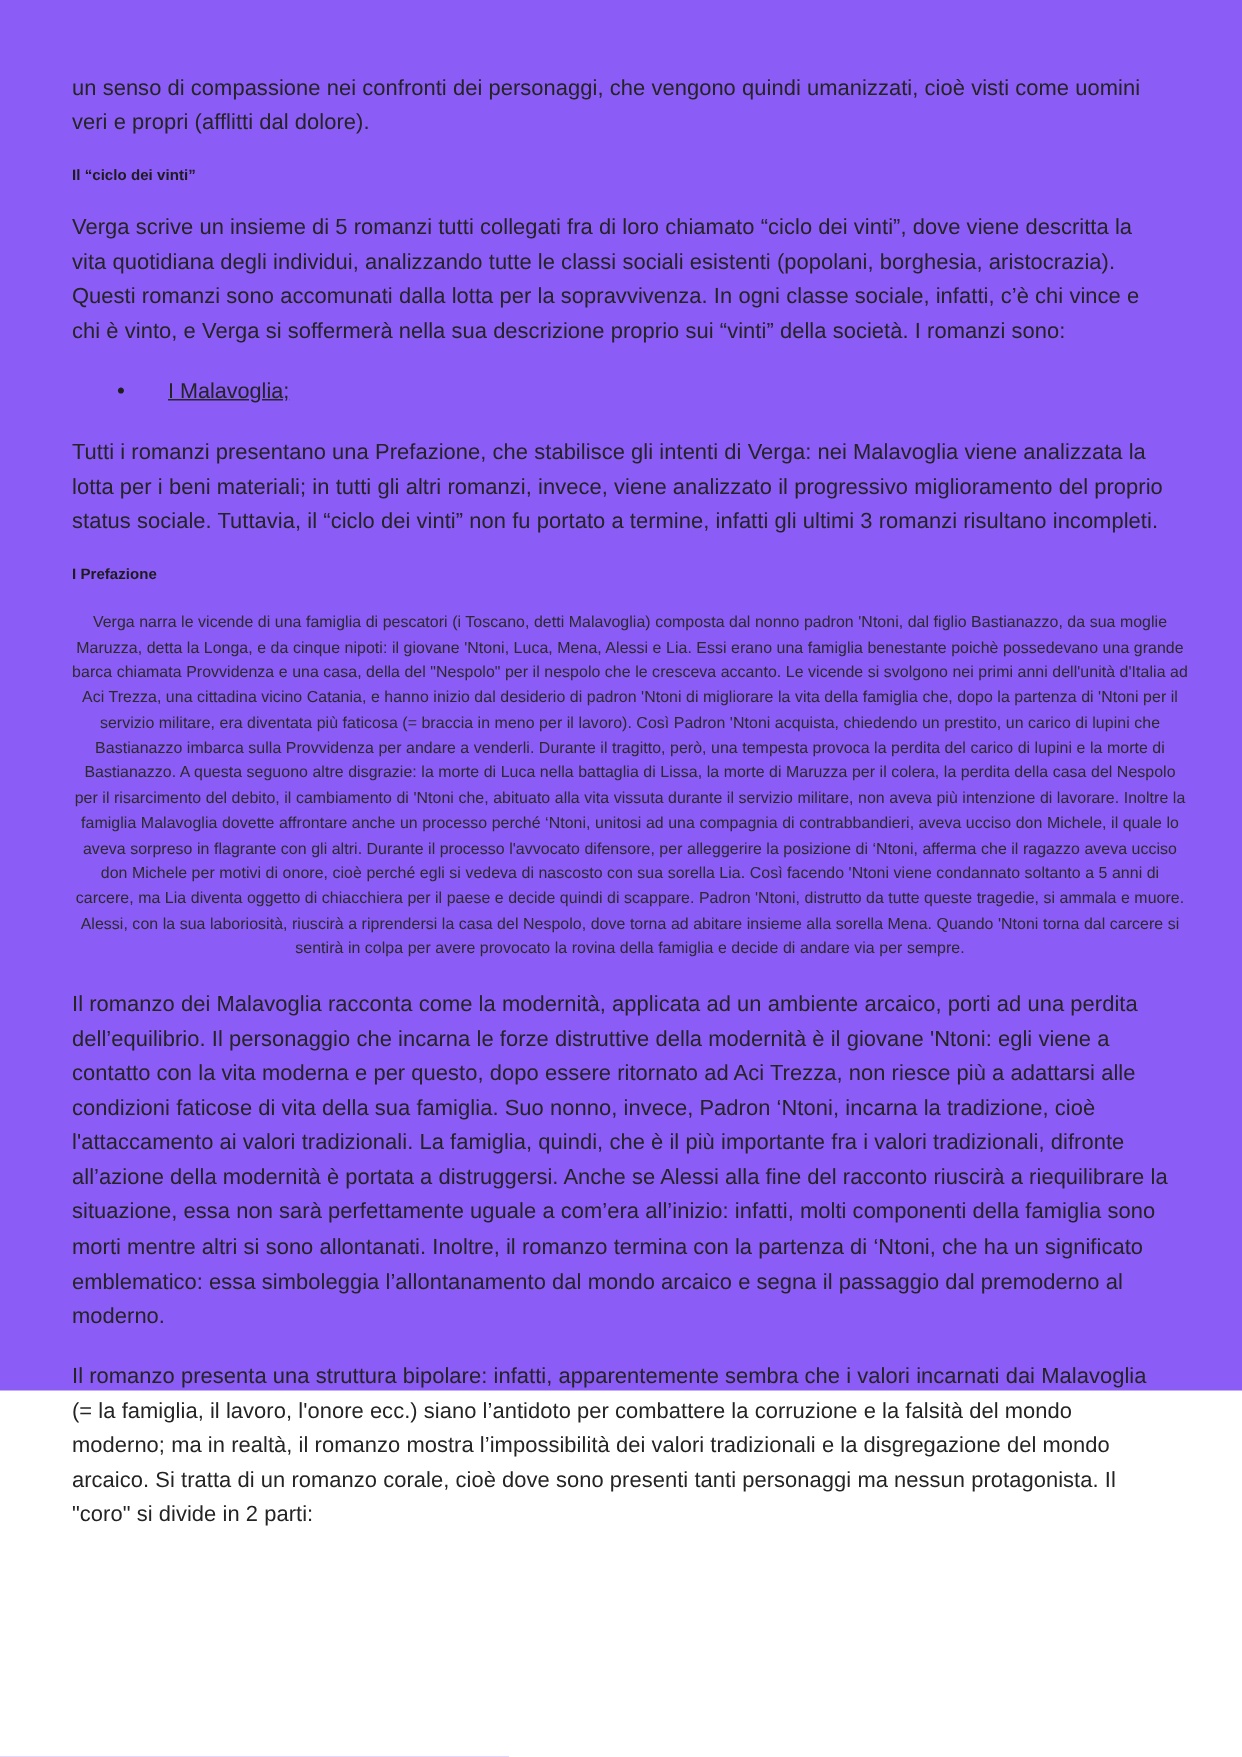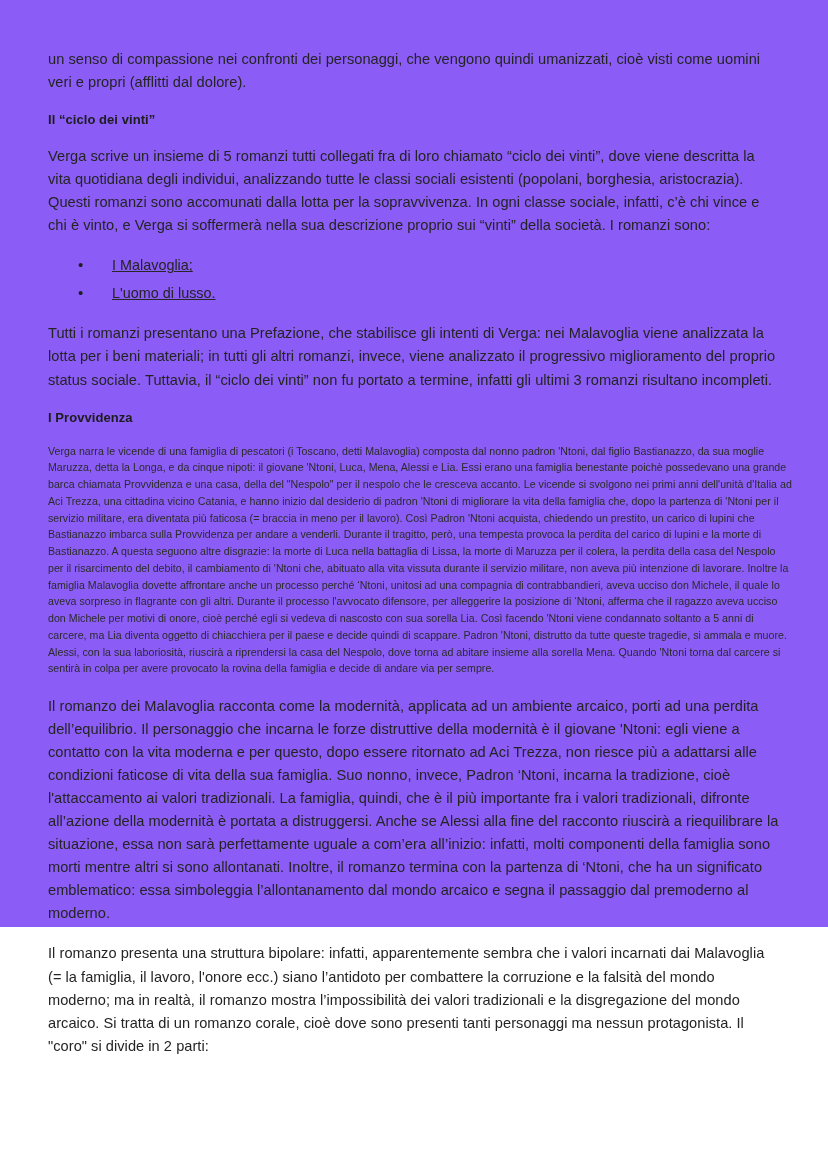--- a/index.html
+++ b/index.html
@@ -32,21 +32,21 @@
     line-height: 1.58;
     color: #242424;
     letter-spacing: 0.003em;
     text-align: left;
   }
   p.para.tight-top {
     margin-top: 0;
   }
   h3.heading {
     margin: 0 0 16px 0;
-    font-size: 13px;
+    font-size: 10px;
     line-height: 1.4;
     font-weight: bold;
     color: #1c1c1c;
     letter-spacing: 0.004em;
   }
   h3.heading.sp-top {
     margin-top: 4px;
   }
   ul.bullets {
     margin: 0 0 18px 0;
@@ -73,44 +73,43 @@
   }
   .small-block {
     margin: 0 0 18px 0;
     width: 744px;
   }
   .small-block p {
     margin: 0;
     font-size: 10.6px;
     line-height: 1.58;
     color: #2b2b2b;
-    text-align: left;
+    text-align: center;
     letter-spacing: 0.004em;
   }
 </style>
 </head>
 <body>
 
 <div class="page">
   <div class="doc-body">
 
     <p class="para tight-top">un senso di compassione nei confronti dei personaggi, che vengono quindi umanizzati, cioè visti come uomini veri e propri (afflitti dal dolore).</p>
 
     <h3 class="heading">Il “ciclo dei vinti”</h3>
 
     <p class="para">Verga scrive un insieme di 5 romanzi tutti collegati fra di loro chiamato “ciclo dei vinti”, dove viene descritta la vita quotidiana degli individui, analizzando tutte le classi sociali esistenti (popolani, borghesia, aristocrazia). Questi romanzi sono accomunati dalla lotta per la sopravvivenza. In ogni classe sociale, infatti, c’è chi vince e chi è vinto, e Verga si soffermerà nella sua descrizione proprio sui “vinti” della società. I romanzi sono:</p>
 
     <ul class="bullets">
       <li>I Malavoglia;</li>
-      <li>L'uomo di lusso.</li>
     </ul>
 
     <p class="para">Tutti i romanzi presentano una Prefazione, che stabilisce gli intenti di Verga: nei Malavoglia viene analizzata la lotta per i beni materiali; in tutti gli altri romanzi, invece, viene analizzato il progressivo miglioramento del proprio status sociale. Tuttavia, il “ciclo dei vinti” non fu portato a termine, infatti gli ultimi 3 romanzi risultano incompleti.</p>
 
-    <h3 class="heading sp-top">I Provvidenza</h3>
+    <h3 class="heading sp-top">I Prefazione</h3>
 
     <div class="small-block">
       <p>Verga narra le vicende di una famiglia di pescatori (i Toscano, detti Malavoglia) composta dal nonno padron 'Ntoni, dal figlio Bastianazzo, da sua moglie Maruzza, detta la Longa, e da cinque nipoti: il giovane 'Ntoni, Luca, Mena, Alessi e Lia. Essi erano una famiglia benestante poichè possedevano una grande barca chiamata Provvidenza e una casa, della del "Nespolo" per il nespolo che le cresceva accanto. Le vicende si svolgono nei primi anni dell'unità d'Italia ad Aci Trezza, una cittadina vicino Catania, e hanno inizio dal desiderio di padron 'Ntoni di migliorare la vita della famiglia che, dopo la partenza di 'Ntoni per il servizio militare, era diventata più faticosa (= braccia in meno per il lavoro). Così Padron 'Ntoni acquista, chiedendo un prestito, un carico di lupini che Bastianazzo imbarca sulla Provvidenza per andare a venderli. Durante il tragitto, però, una tempesta provoca la perdita del carico di lupini e la morte di Bastianazzo. A questa seguono altre disgrazie: la morte di Luca nella battaglia di Lissa, la morte di Maruzza per il colera, la perdita della casa del Nespolo per il risarcimento del debito, il cambiamento di 'Ntoni che, abituato alla vita vissuta durante il servizio militare, non aveva più intenzione di lavorare. Inoltre la famiglia Malavoglia dovette affrontare anche un processo perché ‘Ntoni, unitosi ad una compagnia di contrabbandieri, aveva ucciso don Michele, il quale lo aveva sorpreso in flagrante con gli altri. Durante il processo l'avvocato difensore, per alleggerire la posizione di ‘Ntoni, afferma che il ragazzo aveva ucciso don Michele per motivi di onore, cioè perché egli si vedeva di nascosto con sua sorella Lia. Così facendo 'Ntoni viene condannato soltanto a 5 anni di carcere, ma Lia diventa oggetto di chiacchiera per il paese e decide quindi di scappare. Padron 'Ntoni, distrutto da tutte queste tragedie, si ammala e muore. Alessi, con la sua laboriosità, riuscirà a riprendersi la casa del Nespolo, dove torna ad abitare insieme alla sorella Mena. Quando 'Ntoni torna dal carcere si sentirà in colpa per avere provocato la rovina della famiglia e decide di andare via per sempre.</p>
     </div>
 
     <p class="para">Il romanzo dei Malavoglia racconta come la modernità, applicata ad un ambiente arcaico, porti ad una perdita dell’equilibrio. Il personaggio che incarna le forze distruttive della modernità è il giovane 'Ntoni: egli viene a contatto con la vita moderna e per questo, dopo essere ritornato ad Aci Trezza, non riesce più a adattarsi alle condizioni faticose di vita della sua famiglia. Suo nonno, invece, Padron ‘Ntoni, incarna la tradizione, cioè l'attaccamento ai valori tradizionali. La famiglia, quindi, che è il più importante fra i valori tradizionali, difronte all’azione della modernità è portata a distruggersi. Anche se Alessi alla fine del racconto riuscirà a riequilibrare la situazione, essa non sarà perfettamente uguale a com’era all’inizio: infatti, molti componenti della famiglia sono morti mentre altri si sono allontanati. Inoltre, il romanzo termina con la partenza di ‘Ntoni, che ha un significato emblematico: essa simboleggia l’allontanamento dal mondo arcaico e segna il passaggio dal premoderno al moderno.</p>
 
     <p class="para">Il romanzo presenta una struttura bipolare: infatti, apparentemente sembra che i valori incarnati dai Malavoglia (= la famiglia, il lavoro, l'onore ecc.) siano l’antidoto per combattere la corruzione e la falsità del mondo moderno; ma in realtà, il romanzo mostra l’impossibilità dei valori tradizionali e la disgregazione del mondo arcaico. Si tratta di un romanzo corale, cioè dove sono presenti tanti personaggi ma nessun protagonista. Il "coro" si divide in 2 parti:</p>
 
   </div>

